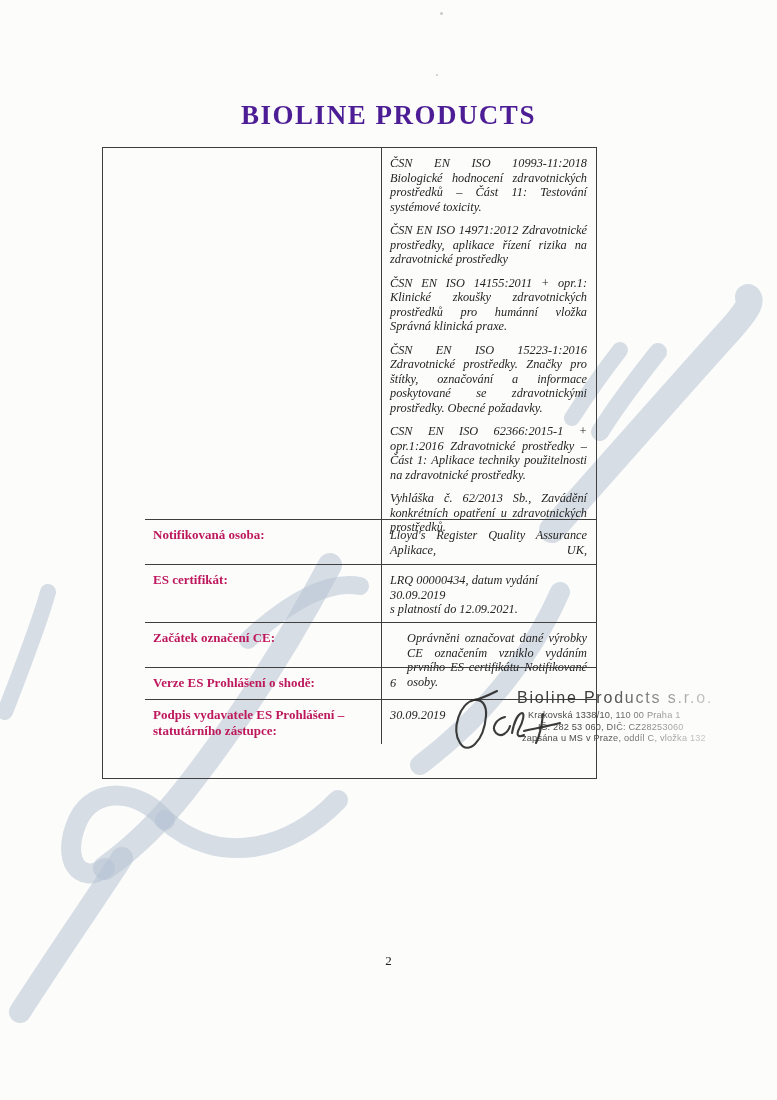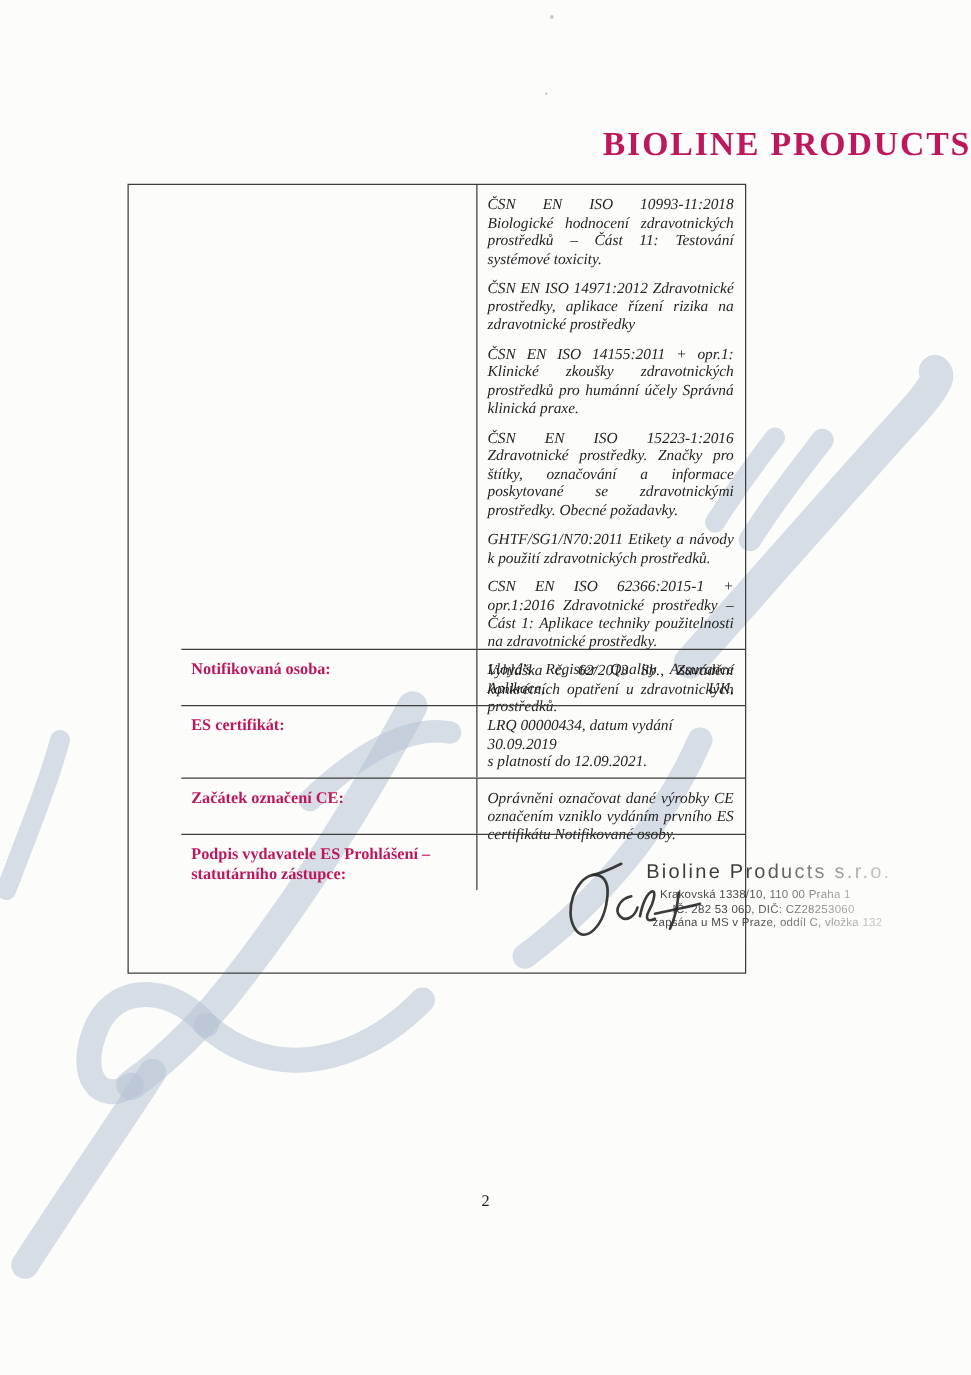--- a/index.html
+++ b/index.html
@@ -6,43 +6,43 @@
   .page{
     position:relative;width:777px;height:1100px;margin:0 auto;
     background:#fcfcfb;overflow:hidden;
     font-family:"Liberation Serif", serif;color:#262626;
   }
   
   .wm{position:absolute;left:0;top:0;z-index:0;pointer-events:none;}
   
   .title{
     position:absolute;top:100px;left:0;right:0;z-index:2;
-    text-align:right;font-size:27px;font-weight:bold;letter-spacing:1.5px;
-    color:#be185d;margin:0;
+    text-align:center;font-size:27px;font-weight:bold;letter-spacing:1.5px;
+    color:#4c1d95;margin:0;
   }
   
   .doc-table{
     position:absolute;left:102px;top:147px;width:495px;height:632px;z-index:2;
     border:1.5px solid #3e3e3e;box-sizing:border-box;
     display:flex;flex-direction:column;padding-left:42px;
   }
   .trow{display:flex;flex:none;box-sizing:border-box;}
   .trow + .trow{border-top:1.5px solid #3e3e3e;}
   .cell-l{
     width:237px;flex:none;box-sizing:border-box;border-right:1.5px solid #3e3e3e;
     padding:7px 6px 0 8px;font-weight:bold;font-size:13px;line-height:15.5px;color:#be185d;
   }
   .cell-r{
     flex:1;box-sizing:border-box;padding:8px 9px 0 8px;
     font-style:italic;font-size:12.3px;line-height:14.5px;color:#242424;
   }
   .r-standards{height:371px;}
   .r-notif{height:45px;}
   .r-cert{height:58px;}
-  .r-ce{height:45px;}
+  .r-ce{height:45px;gap:17px;}
   .r-verze{height:32px;}
   .r-statut{height:33px;}
   .r-podpis{height:45px;}
   .standards p{margin:0 0 9px 0;text-align:justify;}
   .val-just{text-align:justify;text-align-last:justify;}
   .val-par{text-align:justify;}
   
   .stamp{position:absolute;left:505px;top:689px;z-index:3;font-family:"Liberation Sans",sans-serif;}
   .stamp-company{
     font-size:16px;letter-spacing:1.8px;color:#3c3c3c;white-space:nowrap;
@@ -89,23 +89,22 @@
 
   <h1 class="title">BIOLINE PRODUCTS</h1>
 
   <div class="doc-table">
 
     <div class="trow r-standards">
       <div class="cell-l"></div>
       <div class="cell-r standards">
         <p>ČSN EN ISO 10993-11:2018 Biologické hodnocení zdravotnických prostředků – Část 11: Testování systémové toxicity.</p>
         <p>ČSN EN ISO 14971:2012 Zdravotnické prostředky, aplikace řízení rizika na zdravotnické prostředky</p>
-        <p>ČSN EN ISO 14155:2011 + opr.1: Klinické zkoušky zdravotnických prostředků pro humánní účely Správná klinická praxe.</p>
+        <p>ČSN EN ISO 14155:2011 + opr.1: Klinické zkoušky zdravotnických prostředků pro humánní vložka Správná klinická praxe.</p>
         <p>ČSN EN ISO 15223-1:2016 Zdravotnické prostředky. Značky pro štítky, označování a informace poskytované se zdravotnickými prostředky. Obecné požadavky.</p>
-        <p>GHTF/SG1/N70:2011 Etikety a návody k použití zdravotnických prostředků.</p>
         <p>CSN EN ISO 62366:2015-1 + opr.1:2016 Zdravotnické prostředky – Část 1: Aplikace techniky použitelnosti na zdravotnické prostředky.</p>
         <p>Vyhláška č. 62/2013 Sb., Zavádění konkrétních opatření u zdravotnických prostředků.</p>
       </div>
     </div>
 
     <div class="trow r-notif">
       <div class="cell-l">Notifikovaná osoba:</div>
       <div class="cell-r">
         <div class="val-just">Lloyd's Register Quality Assurance Aplikace, UK,</div>
       </div>
@@ -119,24 +118,33 @@
       </div>
     </div>
 
     <div class="trow r-ce">
       <div class="cell-l">Začátek označení CE:</div>
       <div class="cell-r">
         <div class="val-par">Oprávněni označovat dané výrobky CE označením vzniklo vydáním prvního ES certifikátu Notifikované osoby.</div>
       </div>
     </div>
 
+    <div class="trow r-verze">
+      <div class="cell-l">Verze ES Prohlášení o shodě:</div>
+      <div class="cell-r">
+        <div>6</div>
+      </div>
+    </div>
 
 
     <div class="trow r-podpis">
       <div class="cell-l">Podpis vydavatele ES Prohlášení – statutárního zástupce:</div>
+      <div class="cell-r">
+        <div>30.09.2019</div>
+      </div>
     </div>
 
   </div>
 
   <div class="stamp">
     <div class="stamp-company">Bioline Products s.r.o.</div>
     <div class="stamp-line stamp-addr">Krakovská 1338/10, 110 00 Praha 1</div>
     <div class="stamp-line stamp-reg">IČ: 282 53 060, DIČ: CZ28253060</div>
     <div class="stamp-line stamp-court">zapsána u MS v Praze, oddíl C, vložka 132</div>
   </div>

